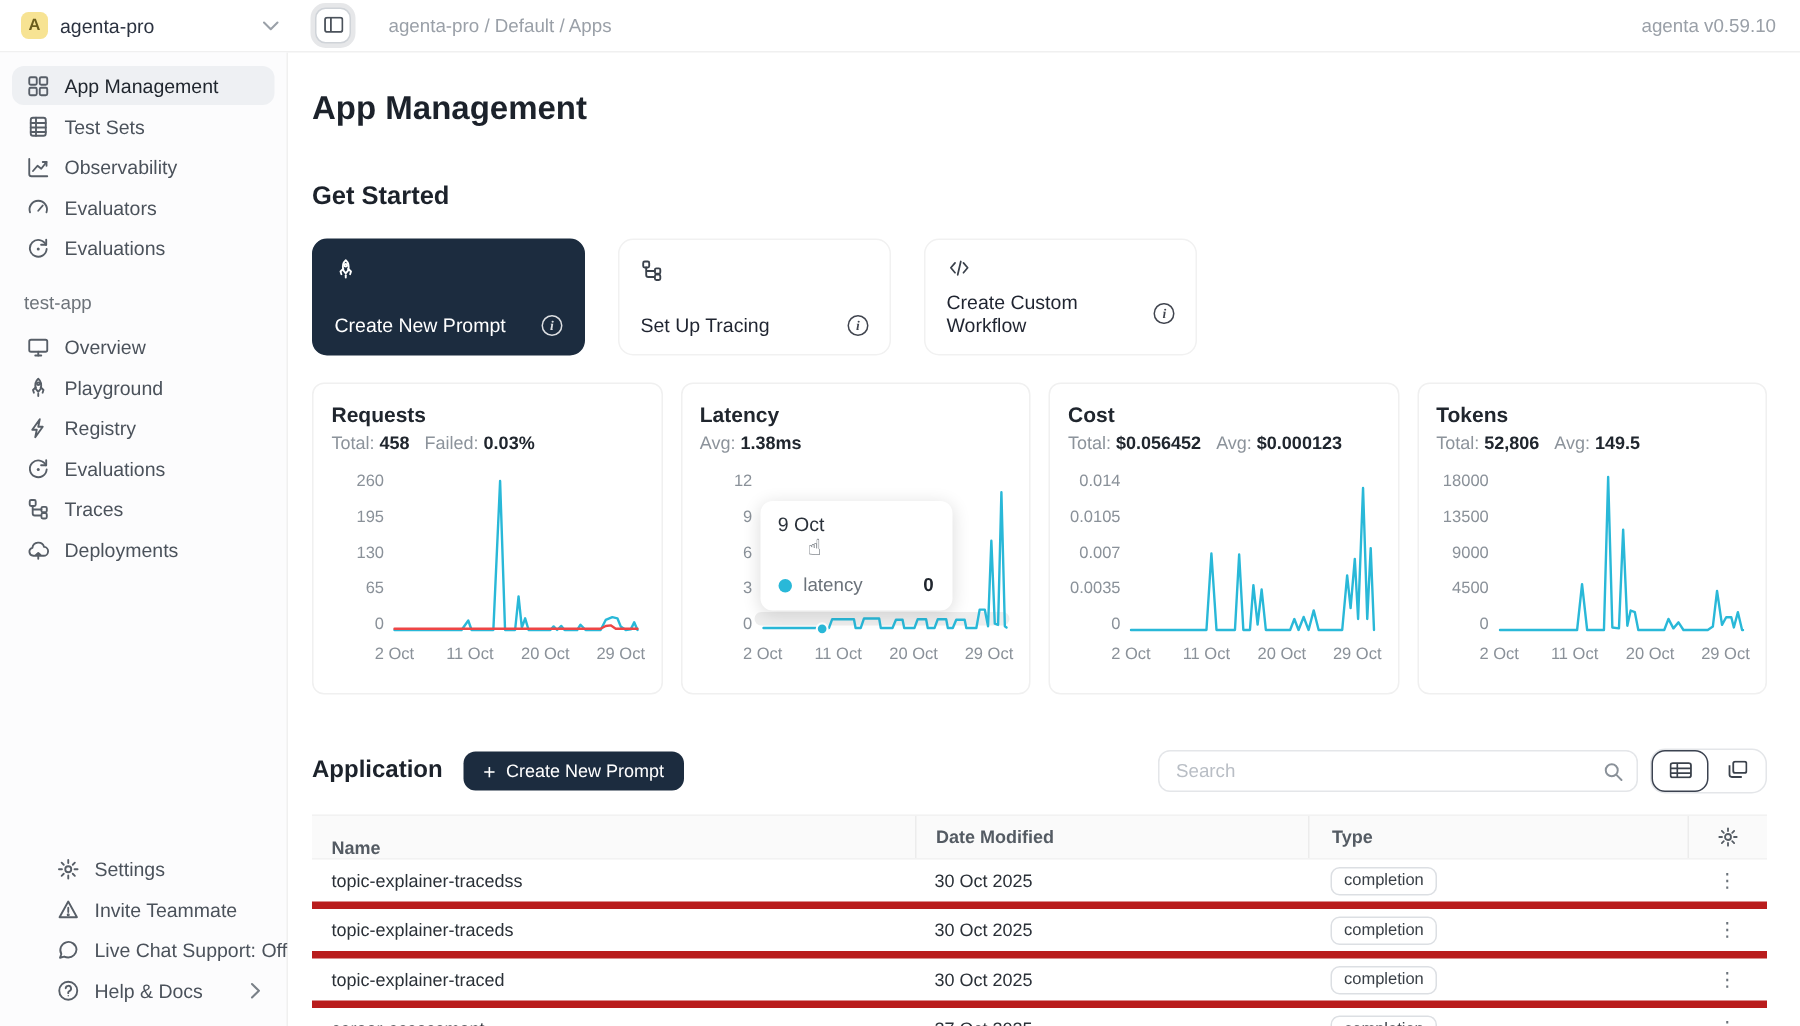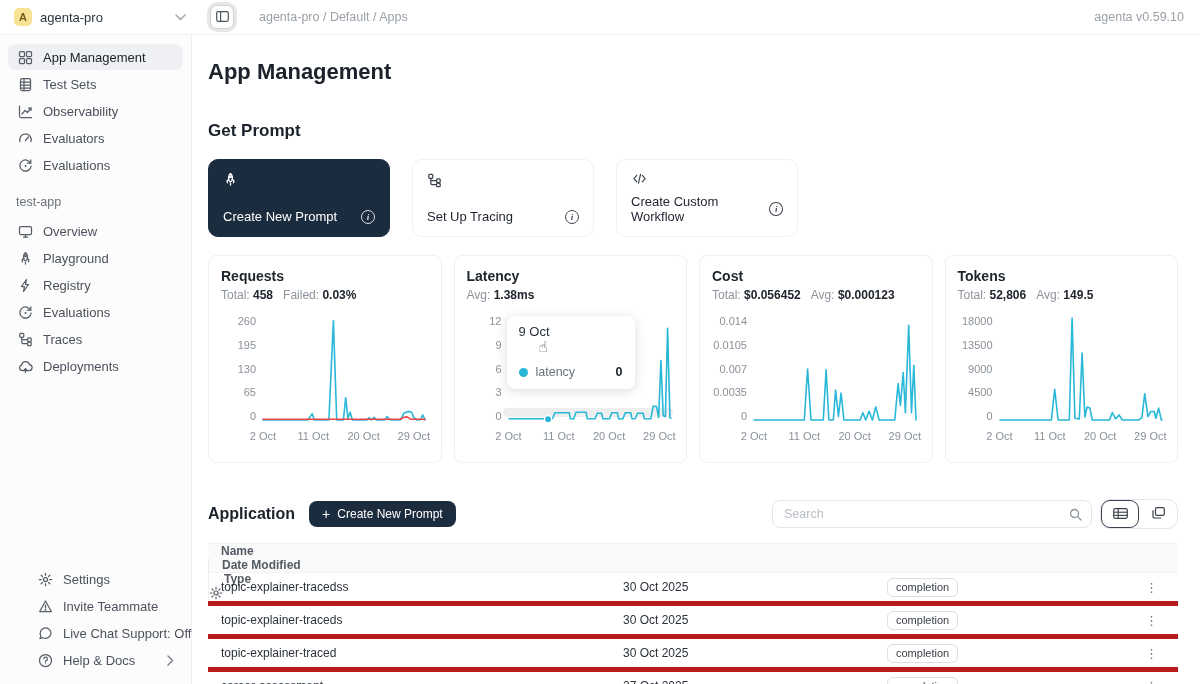--- a/index.html
+++ b/index.html
@@ -50,21 +50,21 @@
   .chart-stats b { color:#20262e; font-weight:700; margin-right:10px; }
   .plot-wrap { display:flex; margin-top:14px; }
   .yaxis { width:42px; height:106px; display:flex; flex-direction:column; justify-content:space-between;
     text-align:right; color:#8a9199; font-size:11px; padding-right:7px; }
   .yaxis div { line-height:11px; }
   .plot { position:relative; width:162px; height:106px; }
   .plot svg { position:absolute; inset:0; overflow:visible; }
   .xaxis { position:relative; height:14px; margin:8px 0 0 42px; width:162px; }
   .xaxis span { position:absolute; transform:translateX(-50%); font-size:11px; color:#8a9199; white-space:nowrap; }
   .hover-band { position:absolute; left:-6px; right:-2px; bottom:5px; height:9px; border-radius:5px; background:#ebebeb; opacity:.85; }
-  .chart-tooltip { position:absolute; left:52px; top:60px; width:128px; background:#fff; border-radius:8px;
+  .chart-tooltip { position:absolute; left:52px; top:78px; width:128px; background:#fff; border-radius:8px;
     box-shadow:0 2px 12px rgba(0,0,0,.14); padding:8px 12px 10px; z-index:5; }
   .tt-date { font-size:13px; color:#2a313a; font-weight:500; }
   .tt-row { display:flex; align-items:center; margin-top:26px; font-size:12.5px; color:#6b727a; }
   .tt-dot { width:9px; height:9px; border-radius:50%; margin-right:8px; }
   .tt-val { margin-left:auto; color:#20262e; font-weight:700; }
   .cursor-glyph { position:absolute; left:32px; top:22px; font-size:15px; color:#4b525b;
     font-family:"DejaVu Sans", sans-serif; }
   
   .app-header { display:flex; align-items:center; margin-top:36px; }
   .app-title { font-size:16px; font-weight:700; color:#1c222b; }
@@ -73,21 +73,21 @@
   .search-box { margin-left:auto; width:320px; height:28px; border:1px solid #e4e6e9; border-radius:8px;
     display:flex; align-items:center; padding:0 9px; background:#fff; }
   .search-box input { border:none; outline:none; flex:1; font-size:12.5px; font-family:inherit; color:#2b3240; background:transparent; }
   .search-box input::placeholder { color:#b9bec5; }
   .view-toggle { margin-left:8px; display:flex; border:1px solid #e4e6e9; border-radius:10px; background:#fff; }
   .vt-btn { width:38px; height:28px; display:flex; align-items:center; justify-content:center; color:#3a414b; cursor:pointer;
     border:1.5px solid transparent; border-radius:9px; }
   .vt-btn.selected { border-color:#3b4250; }
   .table { margin-top:14px; }
   .thead { display:flex; background:#fafafa; border:1px solid #f2f2f2; border-left:none; border-right:none; height:30px;
-    align-items:flex-start; font-size:12px; color:#545b63; font-weight:600;flex-direction:column; }
+    align-items:flex-end; font-size:12px; color:#545b63; font-weight:600; }
   .trow { display:flex; height:33px; align-items:center; border-bottom:5px solid #b91c1c; font-size:12px; color:#2b3138; }
   .c-name { width:402px; padding-left:13px; }
   .c-date { width:262px; padding-left:13px; }
   .c-type { width:253px; padding-left:15px; }
   .c-actions { flex:1; display:flex; justify-content:center; }
   .thead .c-date, .thead .c-type, .thead .c-actions { border-left:1px solid #ececec; height:100%; display:flex; align-items:center; }
   .thead .c-actions { justify-content:center; }
   .badge { display:inline-block; border:1px solid #dcdfe3; border-radius:6px; padding:2.5px 8px; font-size:11px; color:#3a4047; background:#fff; }
   .kebab { color:#6b727a; font-size:13px; cursor:pointer; font-family:"DejaVu Sans",sans-serif; }
   .gear-glyph { color:#545b63; cursor:pointer; display:flex; }
@@ -278,21 +278,21 @@
             <svg width="7" height="11" viewBox="0 0 7 11">
               <polyline points="1,1 5.6,5.5 1,10" fill="none" stroke="#7a8188" stroke-width="1.4" stroke-linecap="round" stroke-linejoin="round"></polyline>
             </svg>
           </span>
         </div>
       </div>
   </div>
 
   <div class="main">
     <h1 class="page-title">App Management</h1>
-    <h2 class="section-title">Get Prompt</h2>
+    <h2 class="section-title">Get Started</h2>
 
     <div class="gs-row" id="gs-row">
         <div class="gs-card dark">
           <span class="g-icon"><svg width="15" height="15" viewBox="0 0 15 15" fill="none" stroke="currentColor" stroke-width="1.25" stroke-linecap="round" stroke-linejoin="round">
               <path d="M7.5 1.5c1.8 1.6 2.4 4 1.6 6.8l-1.6 1.9-1.6-1.9C5.1 5.5 5.7 3.1 7.5 1.5z"></path>
               <path d="M5.9 7.2 4 9l.6 1.8M9.1 7.2 11 9l-.6 1.8"></path>
               <circle cx="7.5" cy="4.8" r=".9"></circle>
               <line x1="7.5" y1="11.5" x2="7.5" y2="13"></line>
             </svg></span>
     <div class="gs-bottom">

